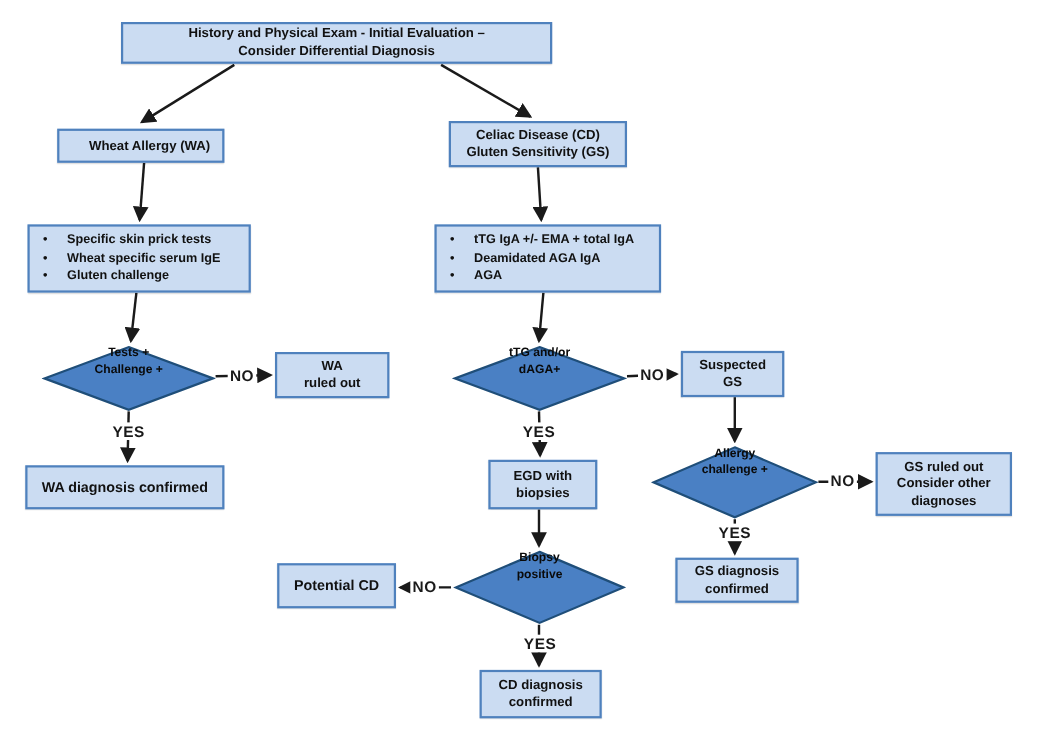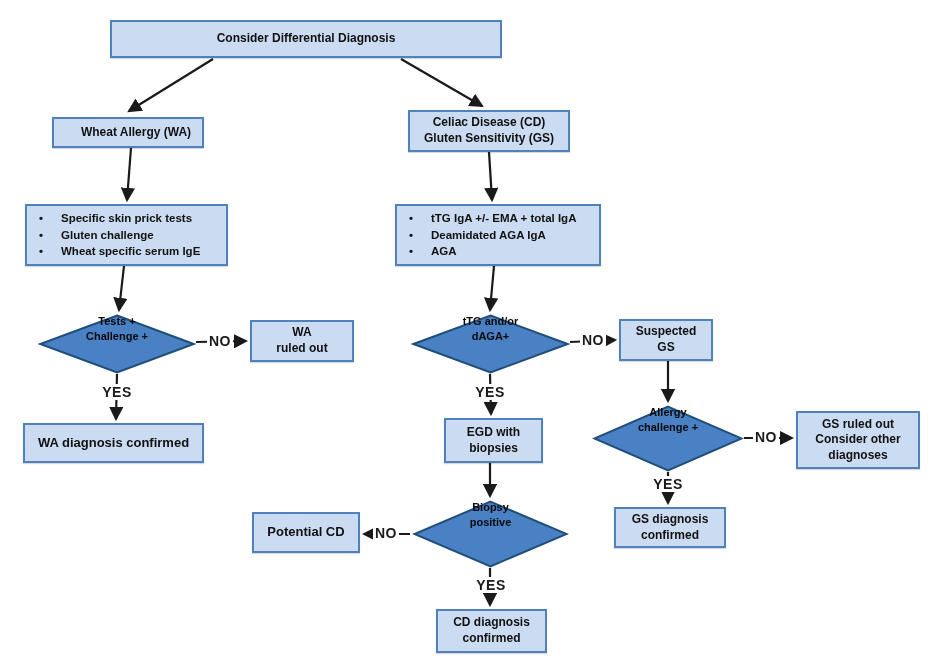--- a/index.html
+++ b/index.html
@@ -67,42 +67,43 @@
     <line x1="668" y1="361" x2="668" y2="401" marker-end="url(#ah)"></line>
     <line x1="744" y1="438" x2="792" y2="438" marker-end="url(#ah)"></line>
     <line x1="668" y1="472" x2="668" y2="503" marker-end="url(#ah)"></line>
     <line x1="490" y1="463" x2="490" y2="496" marker-end="url(#ah)"></line>
     <line x1="410" y1="534" x2="364" y2="534" marker-end="url(#ah)"></line>
     <line x1="490" y1="568" x2="490" y2="605" marker-end="url(#ah)"></line>
   </svg>
 
   <div class="node rect" style="left:110px;top:20px;width:392px;height:38px;">
     <div>
+        <span class="line">History and Physical Exam  - Initial Evaluation –</span>
         <span class="line">Consider Differential Diagnosis</span>
       </div>
   </div>
 
   <div class="node rect" style="left:52px;top:117px;width:152px;height:31px;padding-left:16px;">
     <div>
         <span class="line">Wheat Allergy (WA)</span>
       </div>
   </div>
 
   <div class="node rect" style="left:408px;top:110px;width:162px;height:42px;">
     <div>
         <span class="line">Celiac Disease  (CD)</span>
         <span class="line">Gluten Sensitivity (GS)</span>
       </div>
   </div>
 
   <div class="node rect bullets-box" style="left:25px;top:204px;width:203px;height:62px;">
     <ul>
       <li>Specific skin prick tests</li>
+      <li>Wheat specific serum IgE</li>
       <li>Gluten challenge</li>
-      <li>Wheat specific serum IgE</li>
     </ul>
   </div>
 
   <div class="node rect bullets-box" style="left:395px;top:204px;width:206px;height:62px;">
     <ul>
       <li>tTG IgA +/- EMA + total IgA</li>
       <li>Deamidated AGA IgA</li>
       <li>AGA</li>
     </ul>
   </div>

